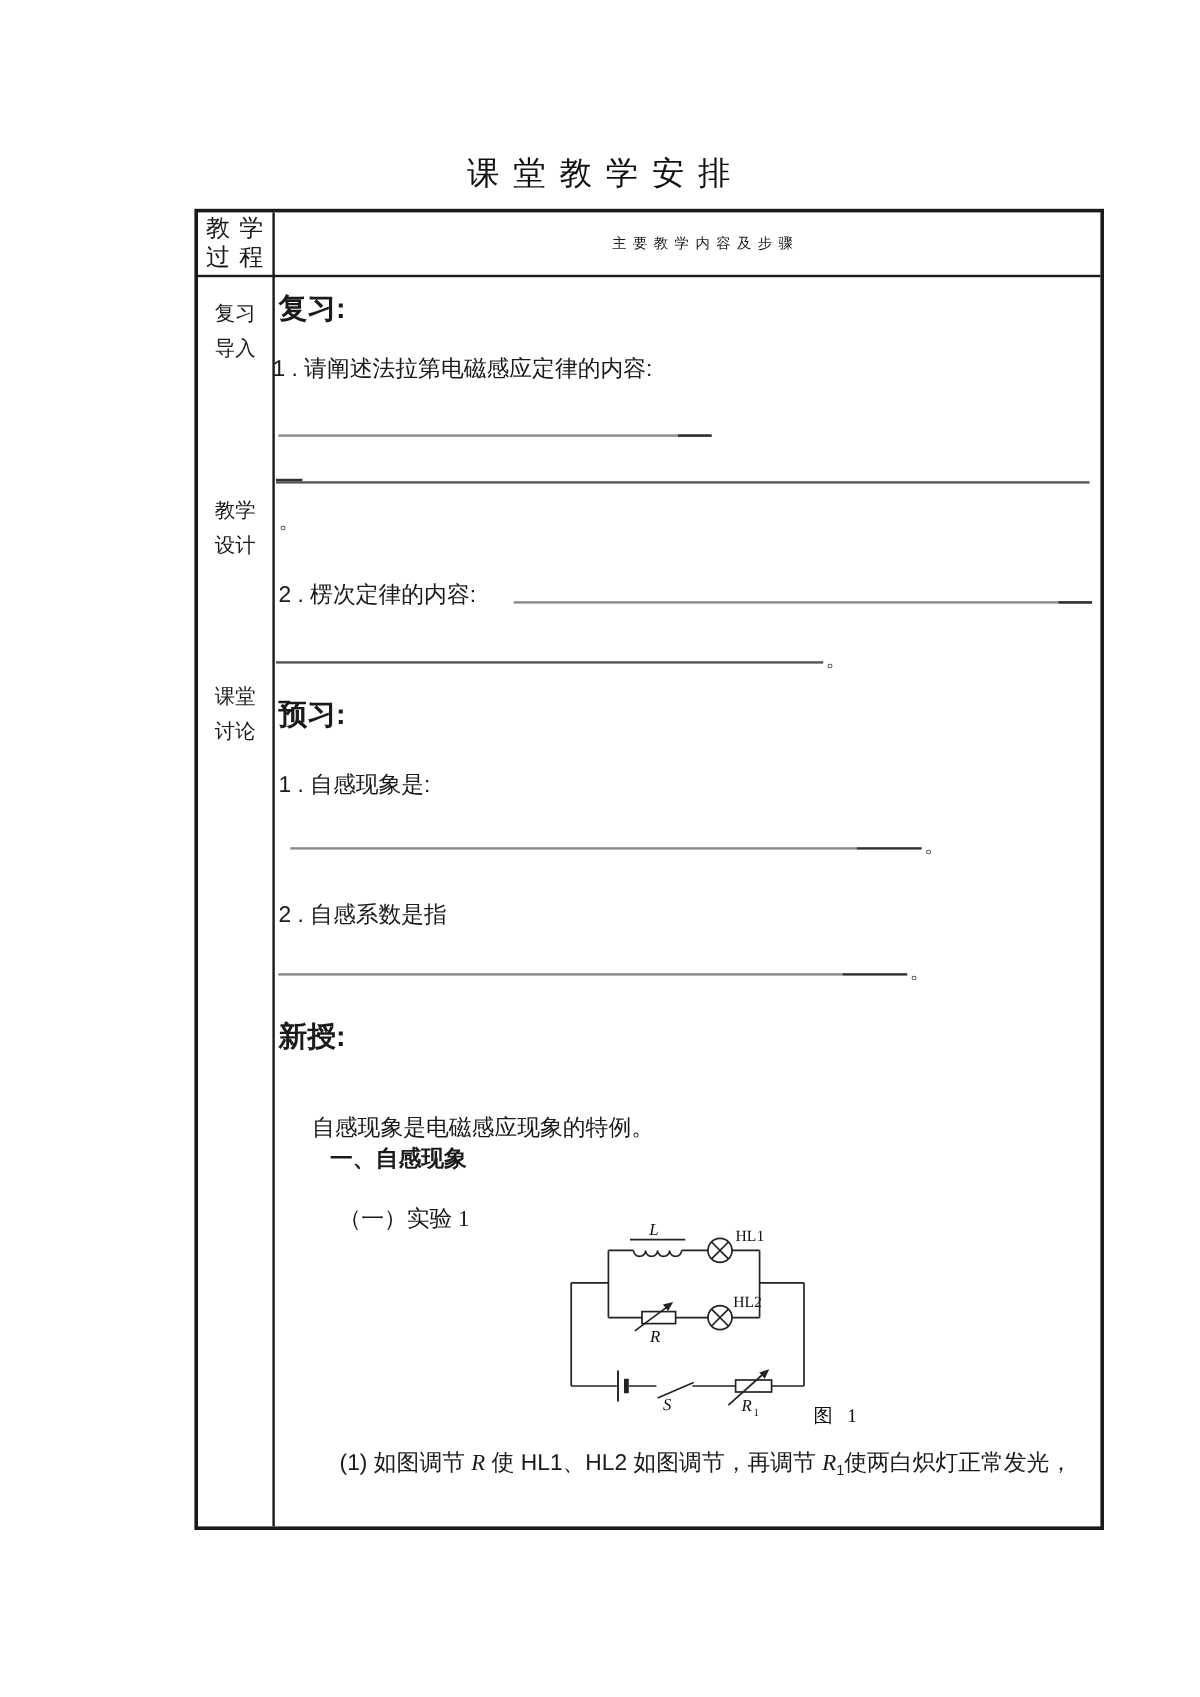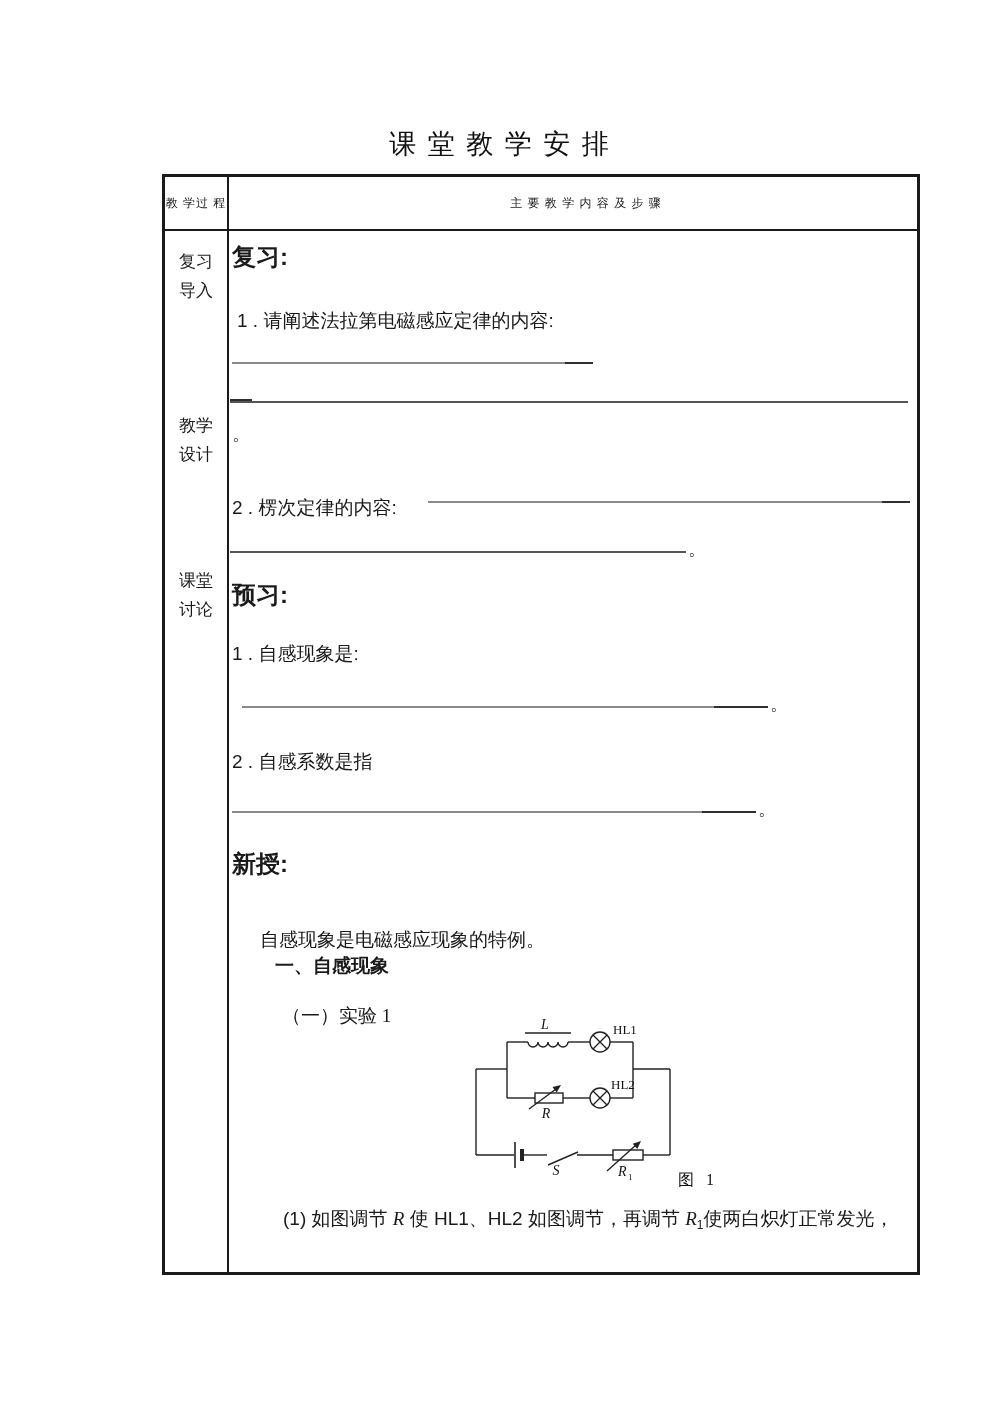--- a/index.html
+++ b/index.html
@@ -19,22 +19,22 @@
   .sheet{
     position:absolute;left:162px;top:174px;
     width:758px;height:1101px;
     border:3px solid #1a1a1a;
     box-sizing:border-box;
   }
   .vdivider{position:absolute;left:62px;top:0;bottom:0;width:2px;background:#1a1a1a;}
   .hdr-sep{position:absolute;top:52px;left:0;right:0;height:2px;background:#1a1a1a;}
   .hdr-left{
     position:absolute;left:0;top:0;width:62px;height:52px;
-    display:flex;flex-direction:row;justify-content:center;align-items:center;
-    font-size:12px;line-height:24px;letter-spacing:1px;white-space:nowrap;
+    display:flex;flex-direction:column;justify-content:center;align-items:center;
+    font-size:20px;line-height:24px;letter-spacing:1px;white-space:nowrap;
   }
   .hdr-right{
     position:absolute;left:62px;right:0;top:0;height:52px;
     display:flex;justify-content:center;align-items:center;
     font-size:12px;letter-spacing:1px;margin-left:28px;
   }
   .stage{
     position:absolute;left:0;width:62px;
     text-align:center;font-size:17px;line-height:29px;
   }
@@ -75,31 +75,31 @@
     <div class="stage" style="top:234px;">
       <span>教学</span>
       <span>设计</span>
     </div>
     <div class="stage" style="top:389px;text-align:center;">
       <span>课堂</span>
       <span>讨论</span>
     </div>
 
     <div class="c-item c-bold" style="left:67px;top:64px;">复习:</div>
-    <div class="c-item" style="left:72px;top:117px;margin-top:14px;">1 . 请阐述法拉第电磁感应定律的内容:</div>
+    <div class="c-item" style="left:62px;top:117px;">1 . 请阐述法拉第电磁感应定律的内容:</div>
 
     <div class="uline" style="left:67px;top:185px;width:361px;"></div>
     <div class="uline dark" style="left:400px;top:185px;width:28px;"></div>
 
     <div class="uline med" style="left:65px;top:224px;width:678px;"></div>
     <div class="uline dark" style="left:65px;top:222px;width:22px;"></div>
 
     <div class="period" style="left:67px;top:245px;">。</div>
 
-    <div class="c-item" style="left:67px;top:306px;margin-top:12px;">2 . 楞次定律的内容:</div>
+    <div class="c-item" style="left:67px;top:306px;">2 . 楞次定律的内容:</div>
     <div class="uline" style="left:263px;top:324px;width:482px;"></div>
     <div class="uline dark" style="left:717px;top:324px;width:28px;"></div>
 
     <div class="uline med" style="left:65px;top:374px;width:456px;"></div>
     <div class="period" style="left:523px;top:360px;">。</div>
 
     <div class="c-item c-bold" style="left:67px;top:402px;">预习:</div>
     <div class="c-item" style="left:67px;top:464px;">1 . 自感现象是:</div>
 
     <div class="uline" style="left:77px;top:529px;width:472px;"></div>

